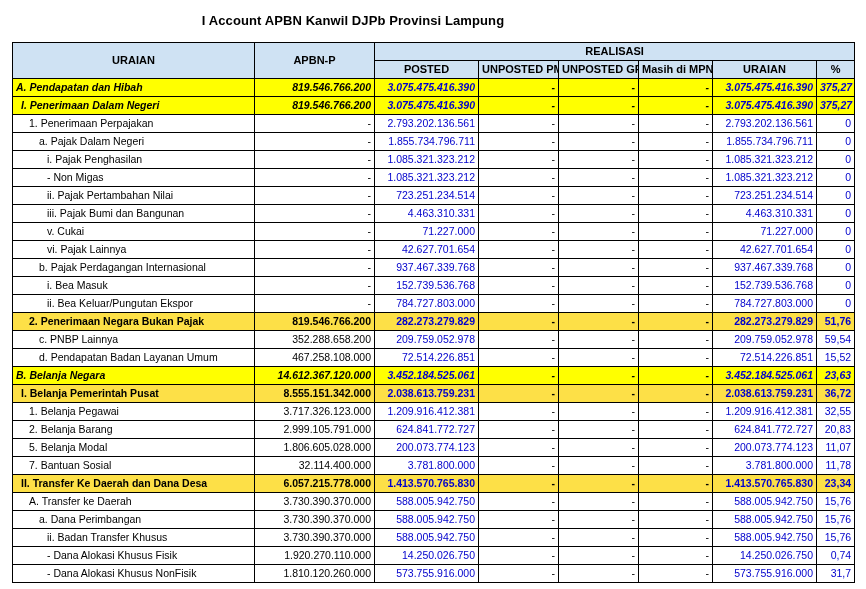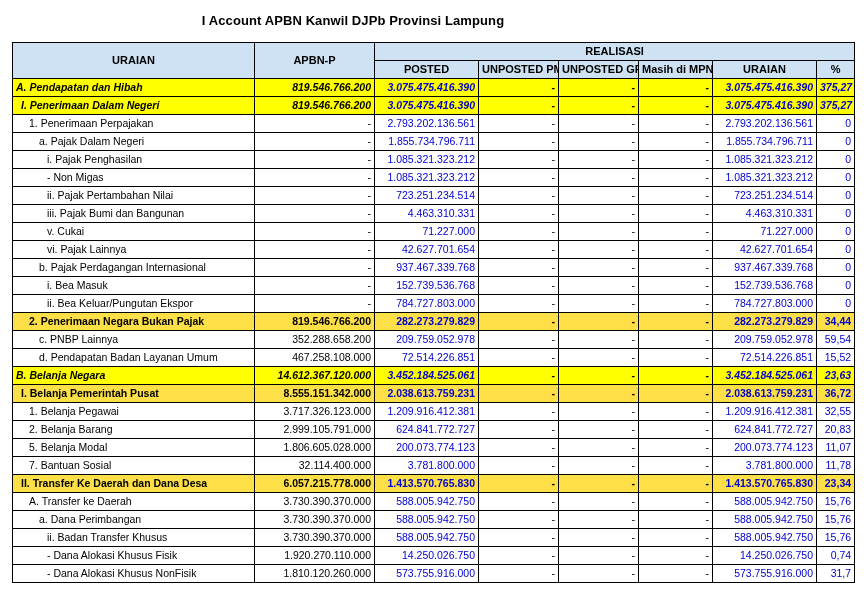--- a/index.html
+++ b/index.html
@@ -224,21 +224,21 @@
           <td class="num blue">0</td>
         </tr>
         <tr class="green">
           <td class="lbl i2">2. Penerimaan Negara Bukan Pajak</td>
           <td class="num">819.546.766.200</td>
           <td class="num blue">282.273.279.829</td>
           <td class="num">-</td>
           <td class="num">-</td>
           <td class="num">-</td>
           <td class="num blue">282.273.279.829</td>
-          <td class="num blue">34,44</td>
+          <td class="num blue">51,76</td>
         </tr>
         <tr class="plain">
           <td class="lbl i3">c. PNBP Lainnya</td>
           <td class="num">352.288.658.200</td>
           <td class="num blue">209.759.052.978</td>
           <td class="num">-</td>
           <td class="num">-</td>
           <td class="num">-</td>
           <td class="num blue">209.759.052.978</td>
           <td class="num blue">59,54</td>

